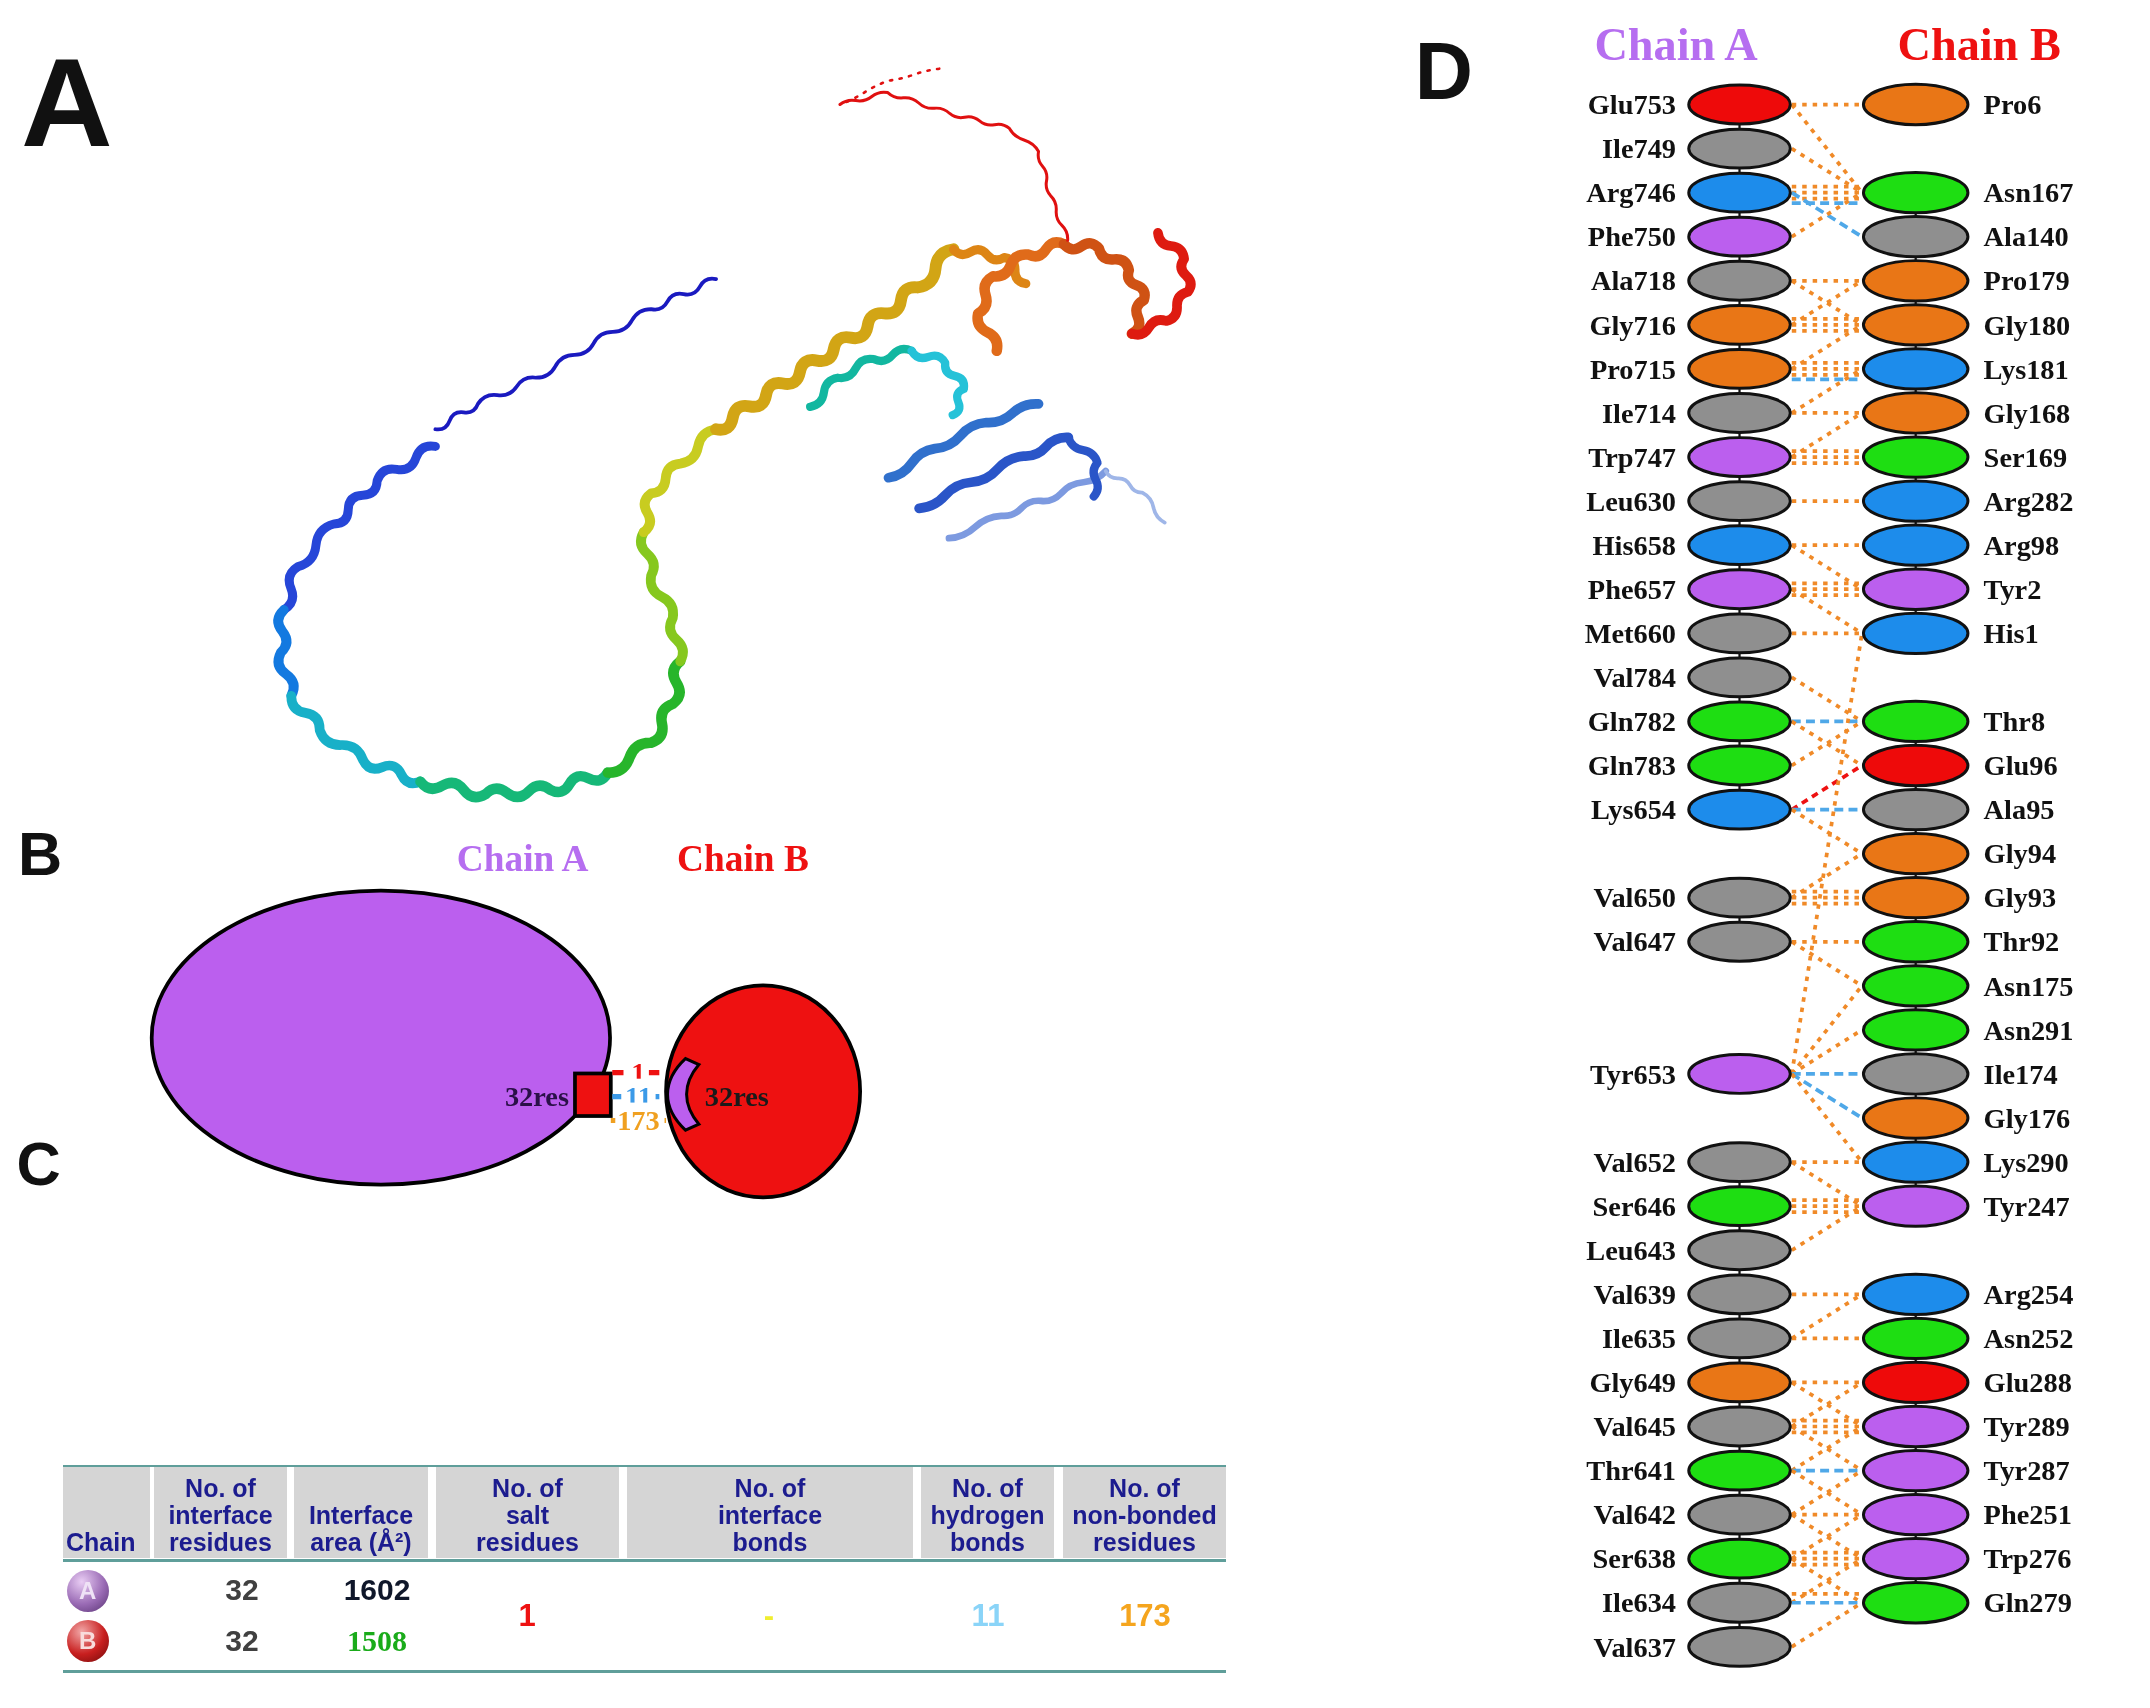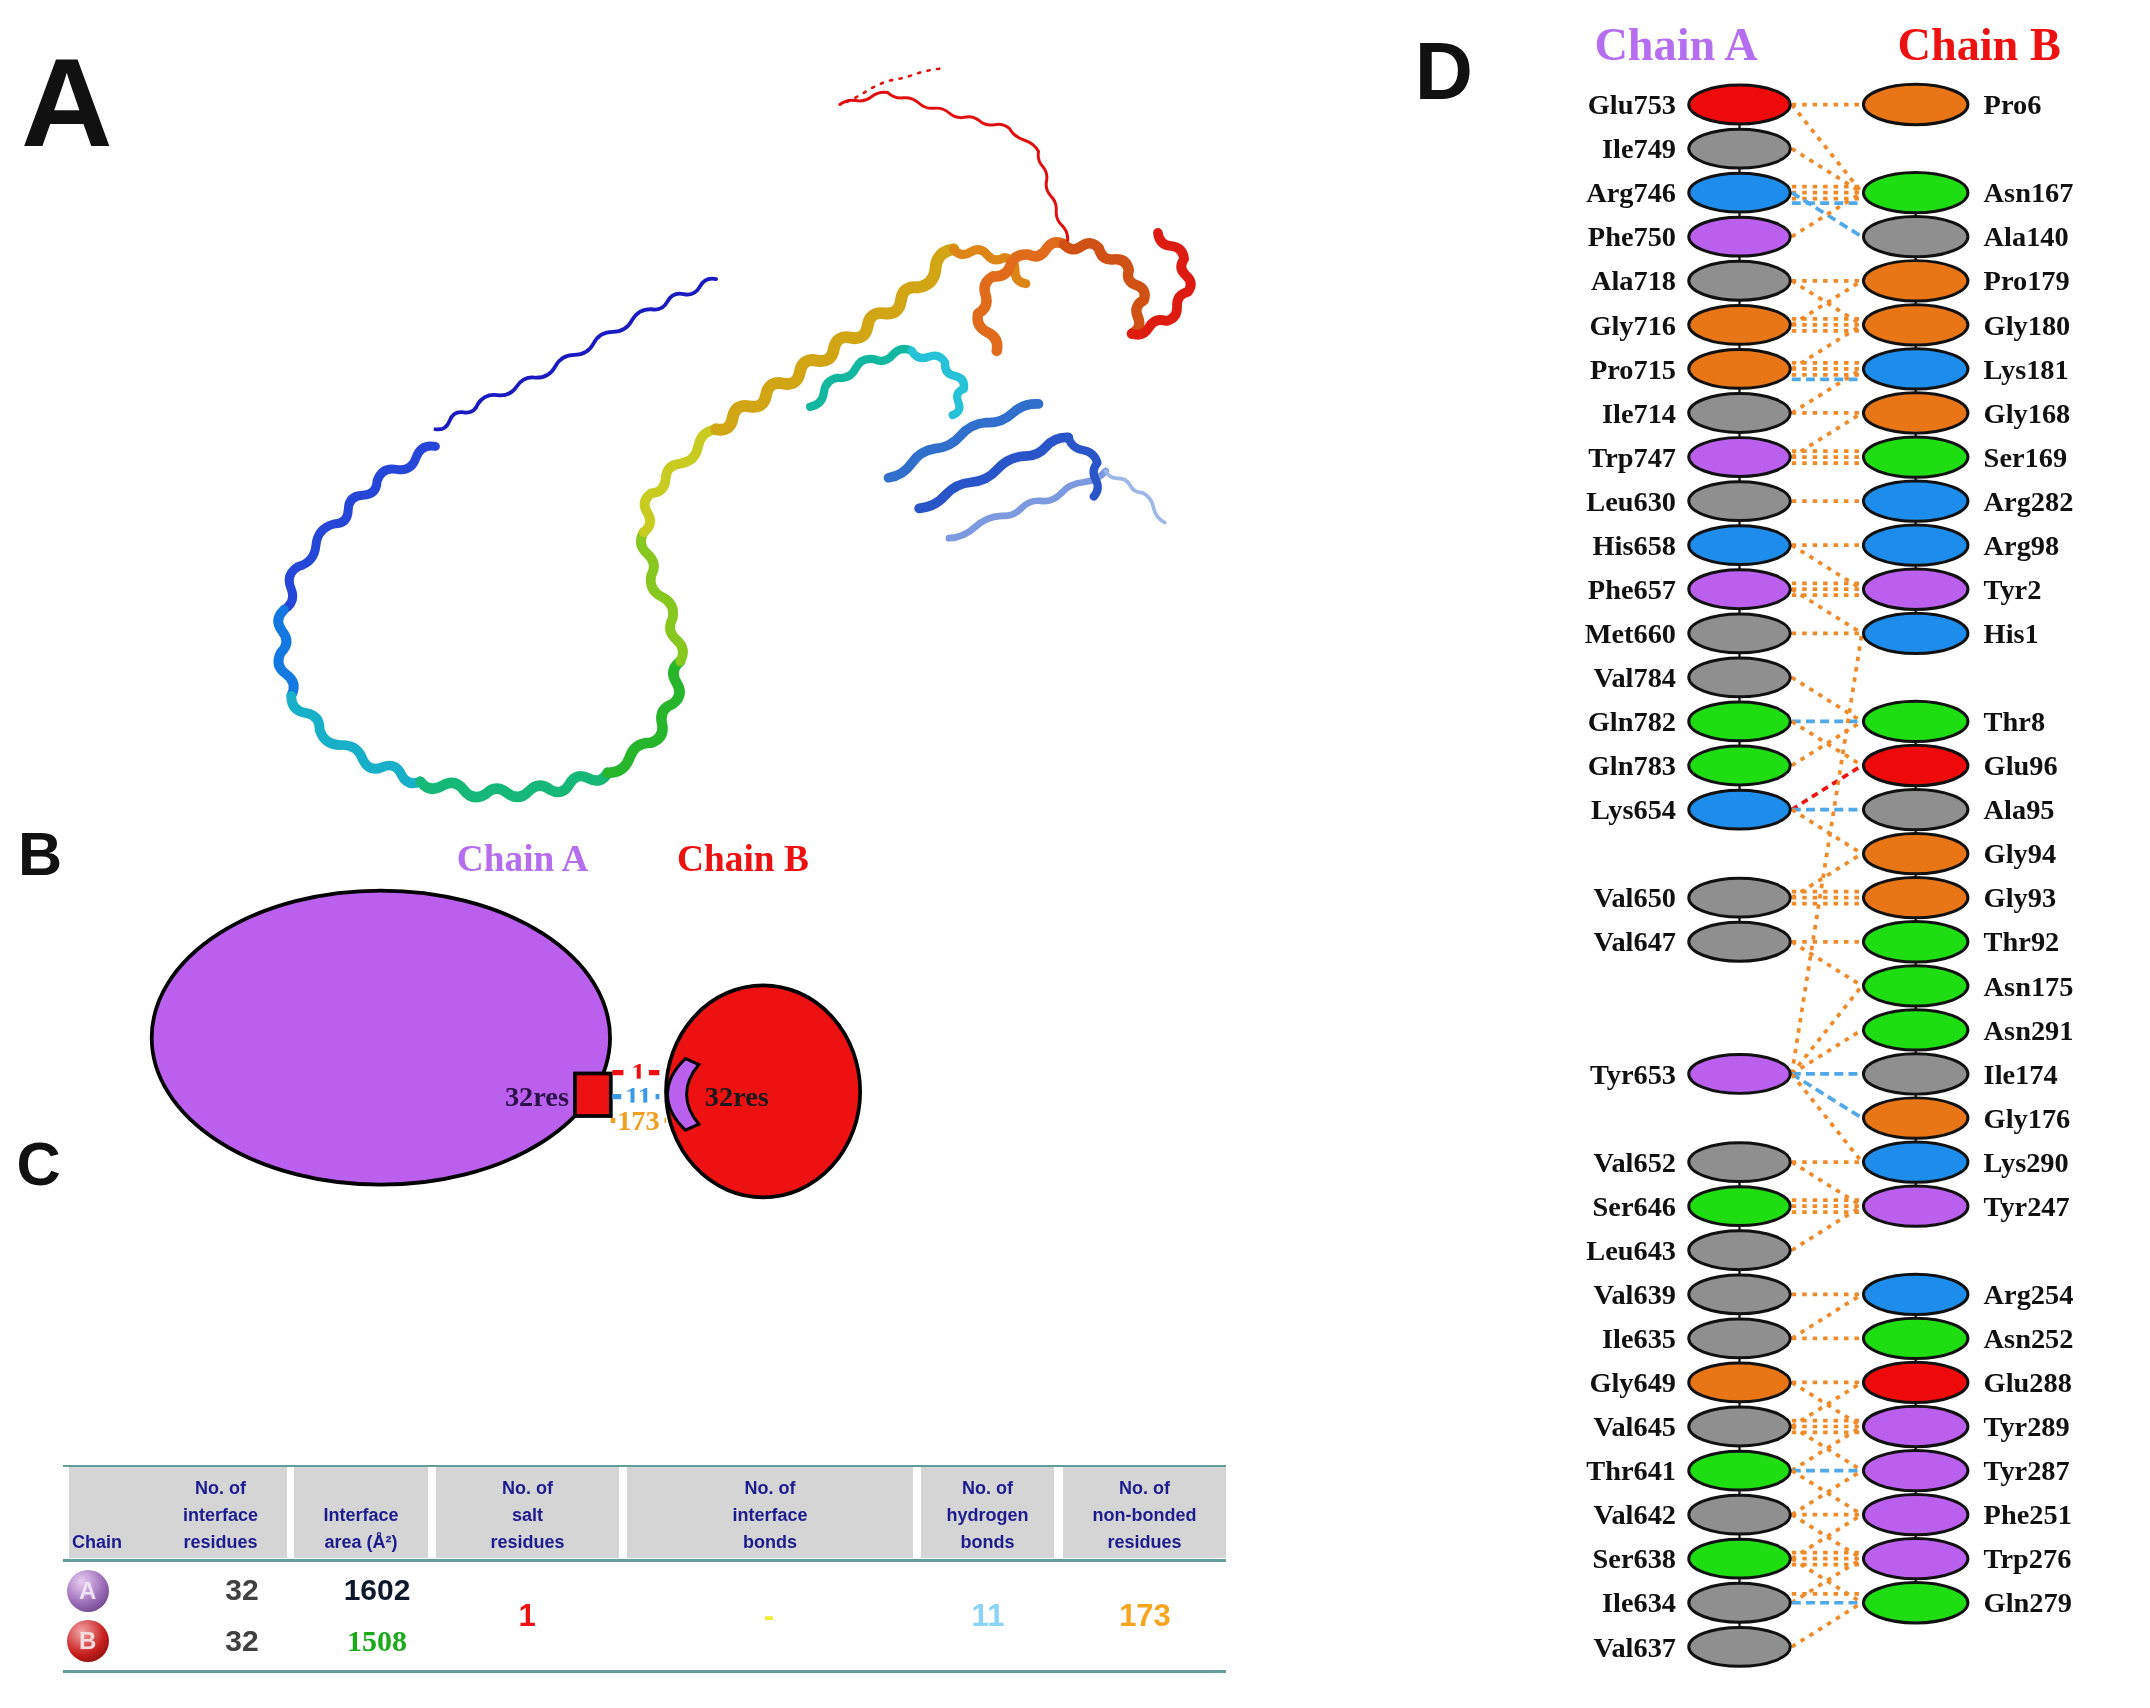--- a/index.html
+++ b/index.html
@@ -5,23 +5,23 @@
   html,body{margin:0;padding:0;background:#ffffff;}
   #stage{position:relative;width:2151px;height:1708px;background:#fff;overflow:hidden;
          font-family:"Liberation Sans",sans-serif;}
   svg text{user-select:none;}
   .panel-letter{font-family:"Liberation Sans",sans-serif;font-weight:bold;fill:#111;}
   .serifbold{font-family:"Liberation Serif",serif;font-weight:bold;}
   
   #table-c{position:absolute;left:63px;top:1465px;width:1163px;height:212px;}
   #table-c .hcell{position:absolute;top:2.2px;height:89px;background:#d5d5d5;
       display:flex;flex-direction:column;justify-content:flex-end;align-items:center;
-      padding-bottom:1.5px;color:#1c1c8f;font-weight:bold;font-size:18px;line-height:27px;
+      padding-bottom:1.5px;color:#1c1c8f;font-weight:bold;font-size:25px;line-height:27px;
       font-family:"Liberation Sans",sans-serif;text-align:center;}
-  #table-c .hcell.first{align-items:flex-start;padding-left:3px;margin-left:6px;}
+  #table-c .hcell.first{align-items:flex-start;padding-left:3px;}
   #table-c .tealline{position:absolute;left:0;width:1163px;background:#5f9e9a;}
   #table-c .sphere{position:absolute;width:42px;height:42px;border-radius:50%;
       display:flex;align-items:center;justify-content:center;font-weight:bold;font-size:24px;}
   #table-c .sphereA{background:radial-gradient(circle at 35% 28%,#e9cdf4,#9a6bb5 55%,#553070);color:#efe2f6;}
   #table-c .sphereB{background:radial-gradient(circle at 35% 28%,#f2a8a8,#c81f1f 55%,#6d0909);color:#f8dcdc;}
   #table-c .val{position:absolute;transform:translate(-50%,-50%);font-weight:bold;font-size:30px;color:#404040;}
   #table-c .shared{position:absolute;transform:translate(-50%,-50%);font-weight:bold;font-size:31px;}
 </style>
 </head>
 <body>

